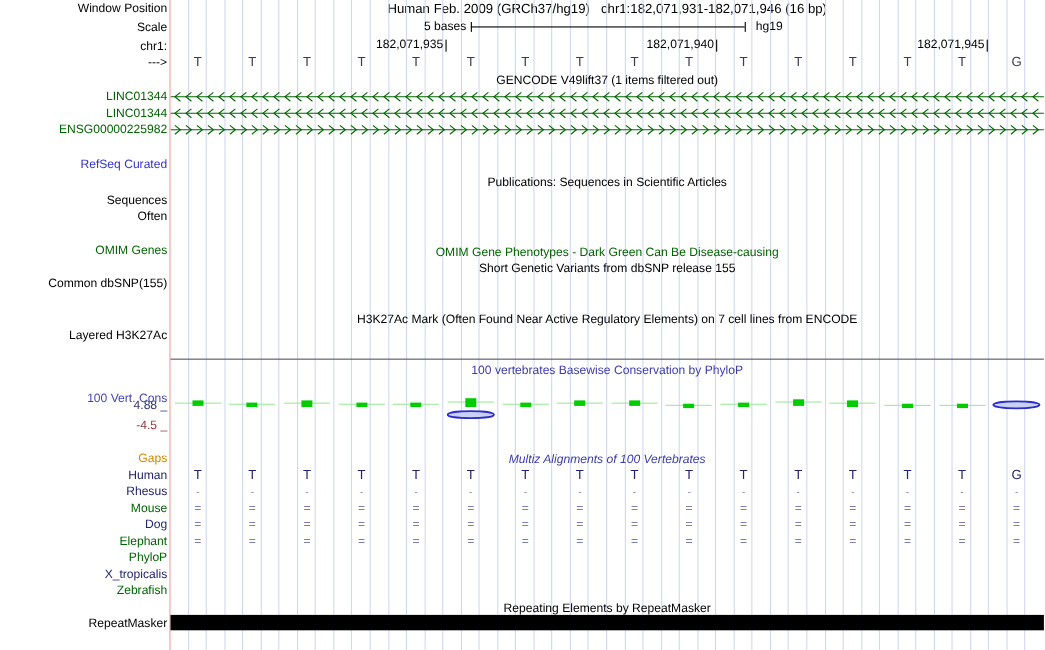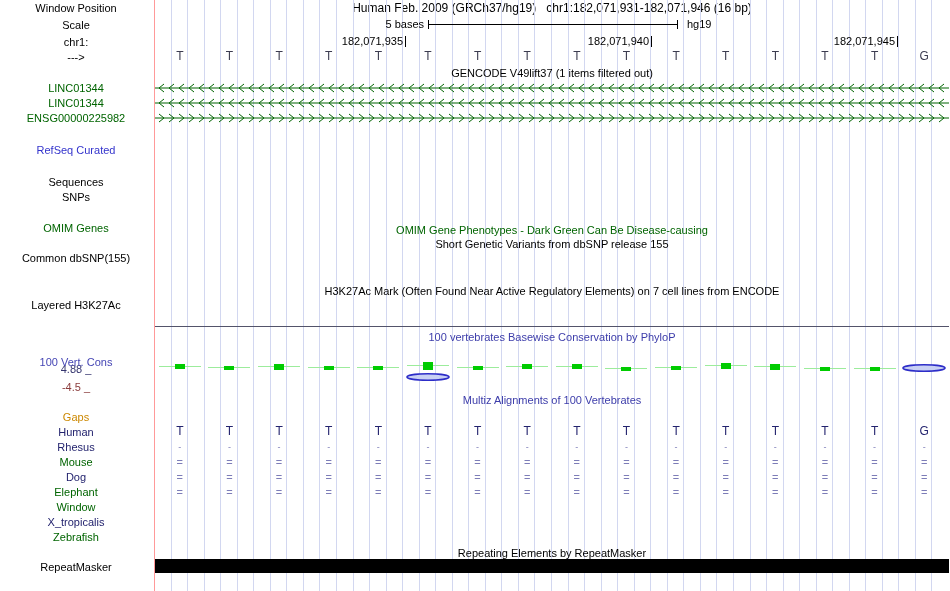--- a/index.html
+++ b/index.html
@@ -5,21 +5,21 @@
   html,body{margin:0;padding:0;background:#fff;}
   #canvas{
     position:relative;width:950px;height:591px;background:#ffffff;
     font-family:"Liberation Sans",sans-serif;overflow:hidden;
   }
   .abs{position:absolute;}
   .lbl{
     position:absolute;height:13px;line-height:13px;font-size:11px;
     white-space:pre;color:#000;
   }
-  .left-lbl{left:0;width:152px;text-align:center;}
+  .left-lbl{left:0;width:152px;text-align:right;}
   .ctr-lbl{left:155px;width:794px;text-align:center;}
   .guideline{position:absolute;top:0;bottom:0;width:1px;}
   .tick{position:absolute;width:1px;background:#000;}
   .seq-letter{
     position:absolute;width:24px;text-align:center;height:13px;line-height:13px;
     font-size:12px;
   }
   .align-sym{
     position:absolute;width:24px;text-align:center;height:12px;line-height:12px;
     font-size:10px;letter-spacing:0;
@@ -112,43 +112,44 @@
     <div class="seq-letter" style="left: 912.188px; top: 50px; color: rgb(60, 60, 80);">G</div>
     <div class="lbl left-lbl" style="top: 2px; color: rgb(0, 0, 0);">Window Position</div>
     <div class="lbl left-lbl" style="top: 19px; color: rgb(0, 0, 0);">Scale</div>
     <div class="lbl left-lbl" style="top: 36px; color: rgb(0, 0, 0);">chr1:</div>
     <div class="lbl left-lbl" style="top: 51px; color: rgb(0, 0, 0);">---&gt;</div>
     <div class="lbl left-lbl" style="top: 82px; color: rgb(0, 100, 0);">LINC01344</div>
     <div class="lbl left-lbl" style="top: 97px; color: rgb(0, 100, 0);">LINC01344</div>
     <div class="lbl left-lbl" style="top: 112px; color: rgb(0, 100, 0);">ENSG00000225982</div>
     <div class="lbl left-lbl" style="top: 144px; color: rgb(51, 51, 204);">RefSeq Curated</div>
     <div class="lbl left-lbl" style="top: 176px; color: rgb(0, 0, 0);">Sequences</div>
-    <div class="lbl left-lbl" style="top: 191px; color: rgb(0, 0, 0);">SNPs</div>
+    <div class="lbl left-lbl" style="top: 191px; color: rgb(0, 0, 0);">Often</div>
     <div class="lbl left-lbl" style="top: 222px; color: rgb(0, 100, 0);">OMIM Genes</div>
     <div class="lbl left-lbl" style="top: 252px; color: rgb(0, 0, 0);">Common dbSNP(155)</div>
     <div class="lbl left-lbl" style="top: 299px; color: rgb(0, 0, 0);">Layered H3K27Ac</div>
     <div class="lbl left-lbl" style="top: 331px; color: rgb(52, 52, 110); margin-top: 32px;">4.88 _</div>
     <div class="lbl left-lbl" style="top: 356px; color: rgb(69, 69, 180);">100 Vert. Cons</div>
     <div class="lbl left-lbl" style="top: 381px; color: rgb(139, 60, 60);">-4.5 _</div>
     <div class="lbl left-lbl" style="top: 561px; color: rgb(0, 0, 0);">RepeatMasker</div>
     <div class="lbl left-lbl" style="top: 411px; color: rgb(204, 136, 0);">Gaps</div>
     <div class="lbl left-lbl" style="top: 426px; color: rgb(35, 35, 110);">Human</div>
     <div class="lbl left-lbl" style="top: 441px; color: rgb(35, 35, 110);">Rhesus</div>
     <div class="lbl left-lbl" style="top: 456px; color: rgb(0, 100, 0);">Mouse</div>
     <div class="lbl left-lbl" style="top: 471px; color: rgb(35, 35, 110);">Dog</div>
     <div class="lbl left-lbl" style="top: 486px; color: rgb(0, 100, 0);">Elephant</div>
-    <div class="lbl left-lbl" style="top: 501px; color: rgb(0, 100, 0);">Window</div>
+    <div class="lbl left-lbl" style="top: 501px; color: rgb(0, 100, 0);">PhyloP</div>
     <div class="lbl left-lbl" style="top: 516px; color: rgb(35, 35, 110);">X_tropicalis</div>
     <div class="lbl left-lbl" style="top: 531px; color: rgb(0, 100, 0);">Zebrafish</div>
     <div class="lbl ctr-lbl" style="top: 67px; color: rgb(0, 0, 0);">GENCODE V49lift37 (1 items filtered out)</div>
+    <div class="lbl ctr-lbl" style="top: 160px; color: rgb(0, 0, 0);">Publications: Sequences in Scientific Articles</div>
     <div class="lbl ctr-lbl" style="top: 224px; color: rgb(0, 100, 0);">OMIM Gene Phenotypes - Dark Green Can Be Disease-causing</div>
     <div class="lbl ctr-lbl" style="top: 238px; color: rgb(0, 0, 0);">Short Genetic Variants from dbSNP release 155</div>
     <div class="lbl ctr-lbl" style="top: 285px; color: rgb(0, 0, 0);">H3K27Ac Mark (Often Found Near Active Regulatory Elements) on 7 cell lines from ENCODE</div>
     <div class="lbl ctr-lbl" style="top: 331px; color: rgb(60, 60, 170);">100 vertebrates Basewise Conservation by PhyloP</div>
-    <div class="lbl ctr-lbl" style="top: 394px; color: rgb(60, 60, 170);">Multiz Alignments of 100 Vertebrates</div>
+    <div class="lbl ctr-lbl" style="top: 412px; color: rgb(60, 60, 170); font-style: italic;">Multiz Alignments of 100 Vertebrates</div>
     <div class="lbl ctr-lbl" style="top: 547px; color: rgb(0, 0, 0);">Repeating Elements by RepeatMasker</div>
     <svg width="794" height="12" style="position: absolute; left: 155px; top: 82px;">
       <line x1="0" x2="794" y1="6" y2="6" stroke="#006400"></line>
       <polyline points="9,2 4,6 9,10" fill="none" stroke="#006400"></polyline>
       <polyline points="19,2 14,6 19,10" fill="none" stroke="#006400"></polyline>
       <polyline points="29,2 24,6 29,10" fill="none" stroke="#006400"></polyline>
       <polyline points="39,2 34,6 39,10" fill="none" stroke="#006400"></polyline>
       <polyline points="49,2 44,6 49,10" fill="none" stroke="#006400"></polyline>
       <polyline points="59,2 54,6 59,10" fill="none" stroke="#006400"></polyline>
       <polyline points="69,2 64,6 69,10" fill="none" stroke="#006400"></polyline>

